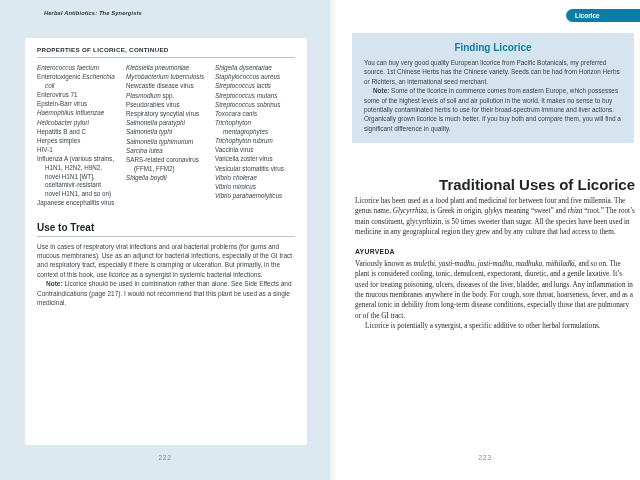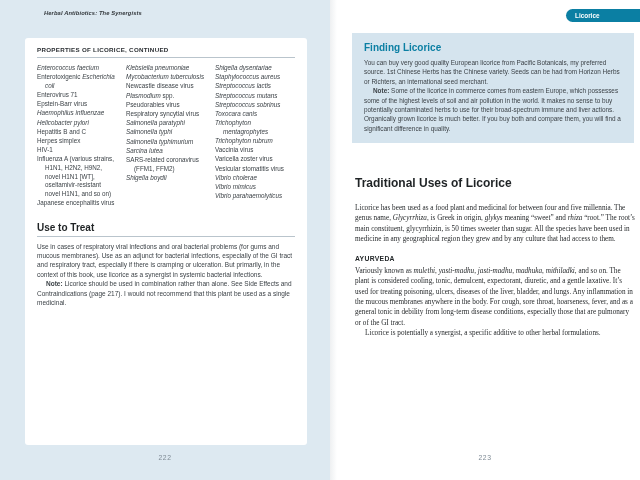--- a/index.html
+++ b/index.html
@@ -25,24 +25,24 @@
   .sp{font-size:6.3px;line-height:1.38;color:var(--sans-ink);padding-left:8px;text-indent:-8px;margin-bottom:.5px;}
   .sec-head{font-size:10px;font-weight:bold;color:var(--head-ink);margin-top:13px;border-bottom:1px solid var(--rule);padding-bottom:3px;margin-bottom:5px;}
   .sans-paras p{font-size:6.5px;line-height:1.46;color:var(--sans-ink);}
   .sans-paras p.indent{text-indent:9px;}
   .page-num{position:absolute;bottom:19px;left:0;right:0;text-align:center;font-size:6.8px;color:var(--pagenum);letter-spacing:.5px;}
 
   .page-right{position:absolute;left:330px;top:0;width:310px;height:480px;background:#ffffff;}
   .page-right::before{content:"";position:absolute;left:0;top:0;bottom:0;width:7px;background:linear-gradient(to right,rgba(90,110,125,.10),rgba(90,110,125,0));}
   .chapter-tab{position:absolute;right:0;top:9px;width:74px;height:13px;background:var(--teal);border-radius:7px 0 0 7px;color:#fff;font-size:6.4px;font-weight:bold;line-height:13px;padding-left:9px;}
   .finding-box{position:absolute;left:22px;top:33px;width:282px;background:var(--box-blue);padding:9px 12px 10px;}
-  .finding-title{color:var(--teal);font-size:10px;font-weight:bold;margin-bottom:5px;}
+  .finding-title{color:var(--teal);font-size:10px;font-weight:bold;margin-bottom:5px;text-align:center;}
   .finding-box .sans-paras p{font-size:6.4px;line-height:1.47;}
   .body-col{position:absolute;left:25px;top:176px;width:280px;}
-  .trad-head{font-family:"Liberation Sans",sans-serif;font-size:12px;font-weight:bold;color:var(--head-ink);margin-bottom:13px;}
+  .trad-head{font-family:"Liberation Sans",sans-serif;font-size:15px;font-weight:bold;color:var(--head-ink);margin-bottom:3px;text-align:right;}
   .serif-paras p{font-family:"Liberation Serif",serif;font-size:7.2px;line-height:1.43;color:var(--serif-ink);}
   .serif-paras p.indent{text-indent:10px;}
   .ayur-head{font-size:6.8px;font-weight:bold;color:var(--head-ink);letter-spacing:.3px;margin-top:11px;margin-bottom:4px;}
 </style>
 </head>
 <body>
 
 <div class="page-left">
   <div class="running-header">Herbal Antibiotics: The Synergists</div>
 

